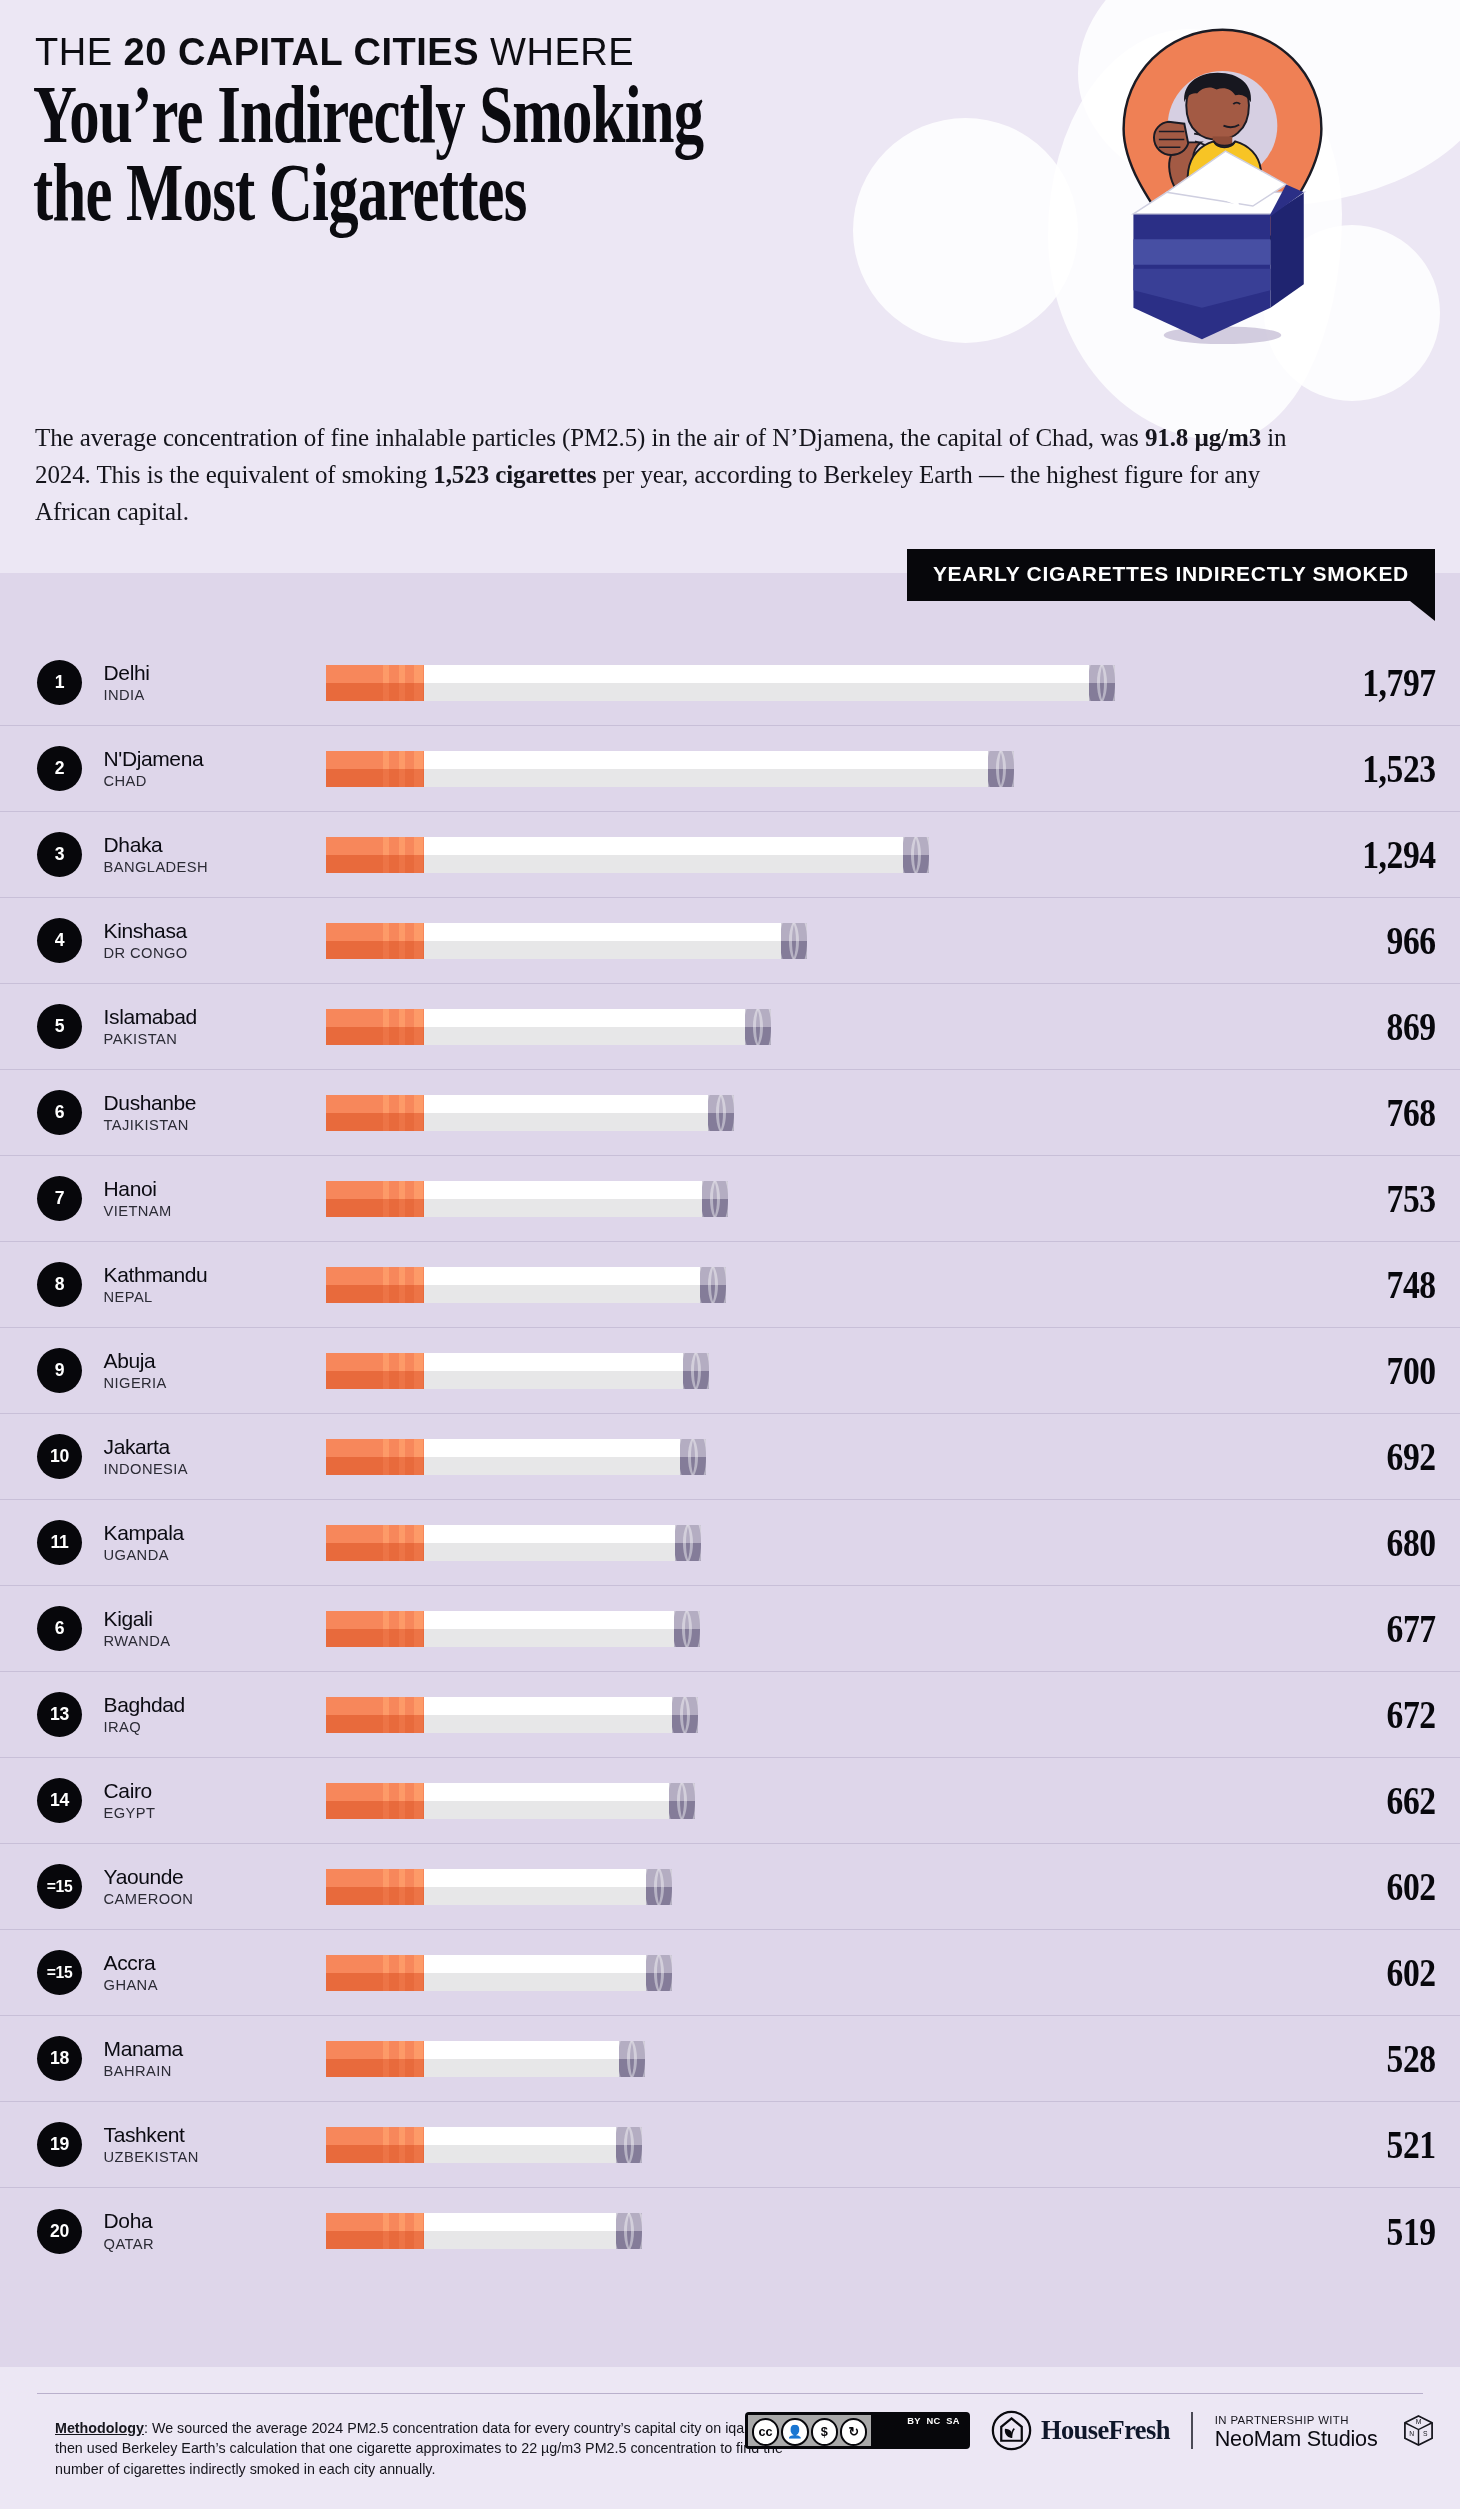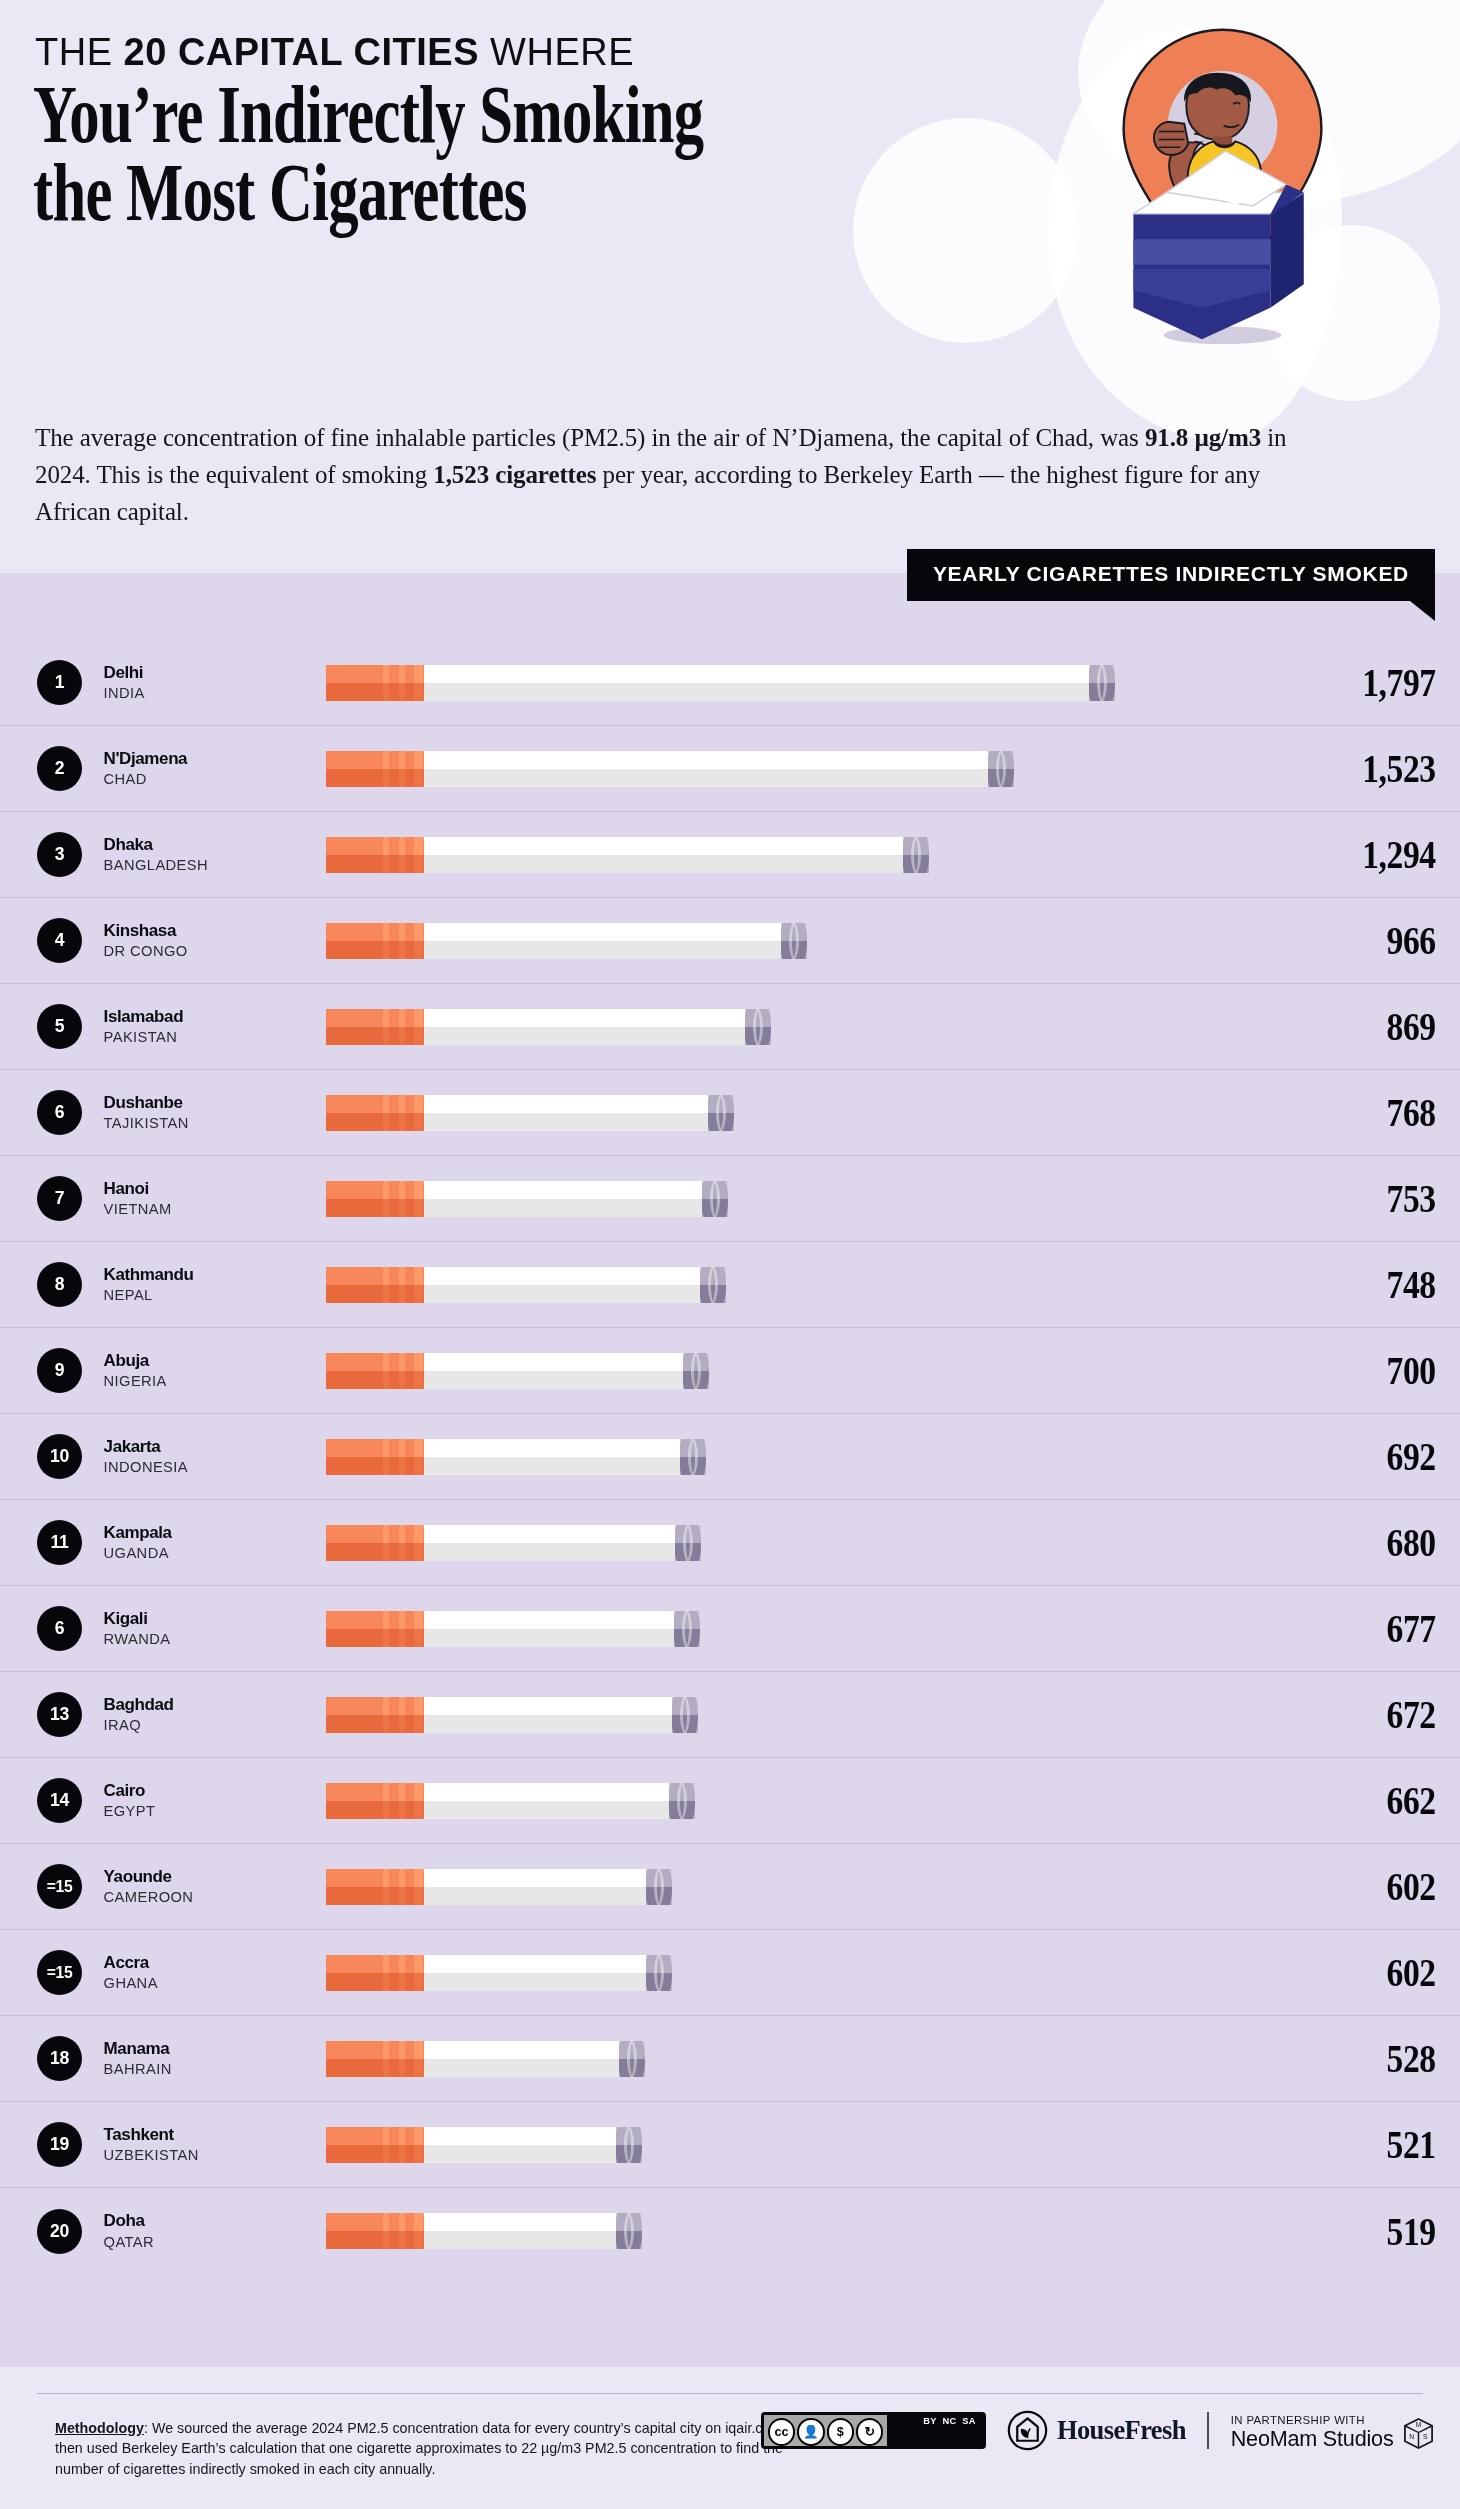--- a/index.html
+++ b/index.html
@@ -146,22 +146,22 @@
     letter-spacing: -0.3px;
     margin-right: 21.6px;
   }
   .rank.small { font-size: 15.7px; }
 
   .names {
     flex: 0 0 222px;
     width: 222px;
   }
   .city {
-    font-size: 17px;
-    font-weight: 700;
+    font-size: 21px;
+    font-weight: 400;
     color: #0b0b12;
     line-height: 1.08;
     letter-spacing: -0.4px;
   }
   .country {
     font-size: 14.7px;
     letter-spacing: 0.4px;
     color: #2b2b35;
     margin-top: 2.9px;
     font-weight: 400;
@@ -298,21 +298,21 @@
   .hf-name {
     font-family: "Liberation Serif", serif;
     font-weight: 700;
     font-size: 26.5px;
     letter-spacing: -0.6px;
     color: #0f172a;
   }
 
   .divider { width: 1.6px; height: 37px; background: #4a4a55; }
 
-  .nm { display: flex; align-items: flex-end; gap: 8px; }
+  .nm { display: flex; align-items: center; gap: 24px; }
   .nm-txt { line-height: 1.05; }
   .nm-small {
     font-size: 11.4px; letter-spacing: 0.4px; color: #15151c;
   }
   .nm-big {
     font-size: 21.6px; color: #0b0b12; letter-spacing: -0.2px; margin-top: 1px;
   }
   .nm-cube { width: 33px; height: 33px; }
 </style>
 </head>

